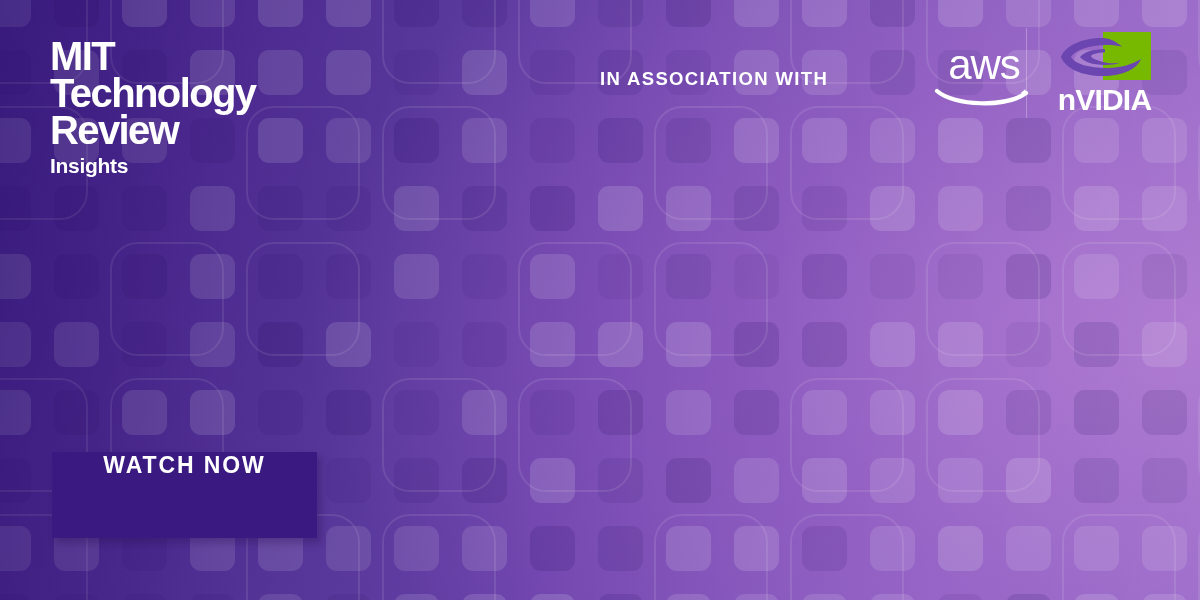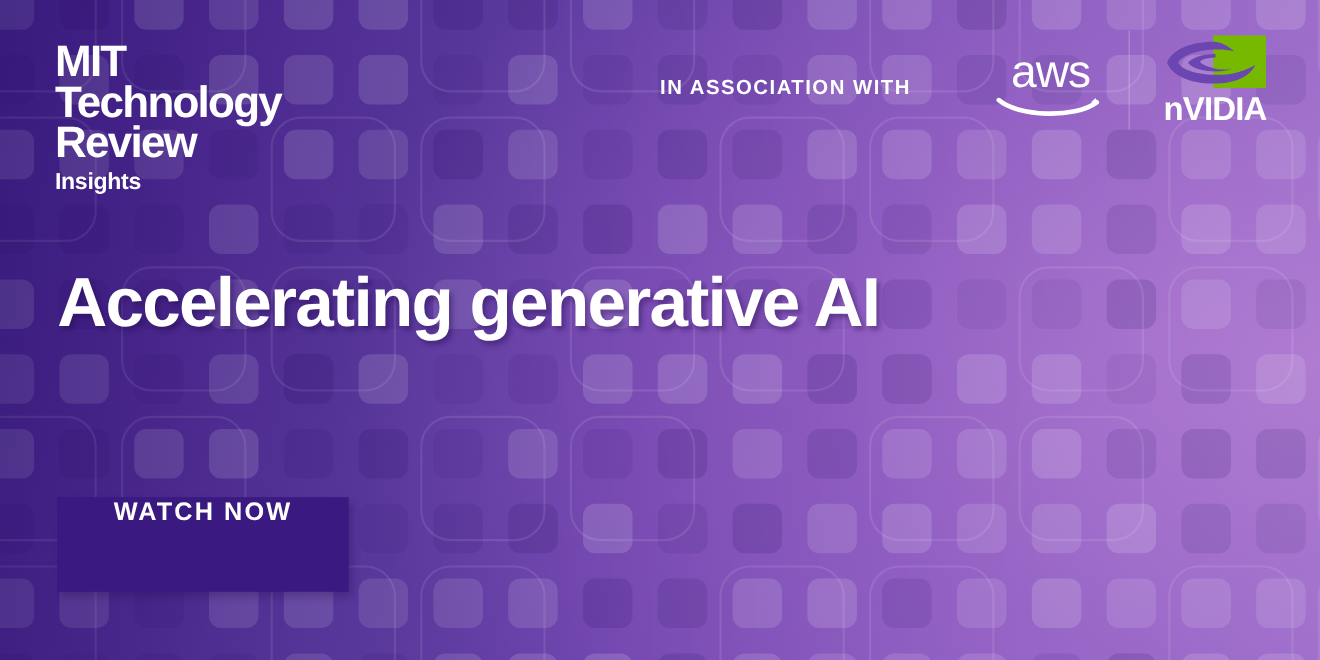--- a/index.html
+++ b/index.html
@@ -81,21 +81,21 @@
   }
   #assoc-label {
     color:#ffffff;
     font-size:18.5px;
     font-weight:bold;
     letter-spacing:1.35px;
     white-space:nowrap;
   }
 
   #aws-logo {
-    position:absolute; left:905px; top:44px;
+    position:absolute; left:934px; top:44px;
     width:100px; height:62px;
     color:#ffffff;
   }
   #aws-logo .aws-word {
     font-size:42px;
     font-weight:500;
     letter-spacing:-1px;
     line-height:42px;
     text-align:center;
   }
@@ -416,21 +416,20 @@
                    C54 13, 59 13.6, 63 14.6 C57 9.6, 51 6, 44 6 Z" fill="#6b46b0"></path>
           <path d="M46 17 C34 17, 24 20.6, 21 25 C24 29.4, 34 33, 46 33
                    C52 33, 57 32.2, 61 30.8 C55 31.6, 49 31.4, 44 30
                    C37 28.2, 32 25.6, 32 24.2 C32 22.4, 38 20.4, 46 20.2 Z" fill="#6b46b0"></path>
         </svg>
       </div>
       <div id="nvidia-word">nVIDIA</div>
     </div>
 
     <h1 id="headline">
-      <span class="hl-line">Accelerating generative AI</span>
     </h1>
 
     <button id="watch-now-button">
       <span class="cta-label">WATCH NOW</span>
     </button>
 
   </div>
 </div>
 
 </body></html>

